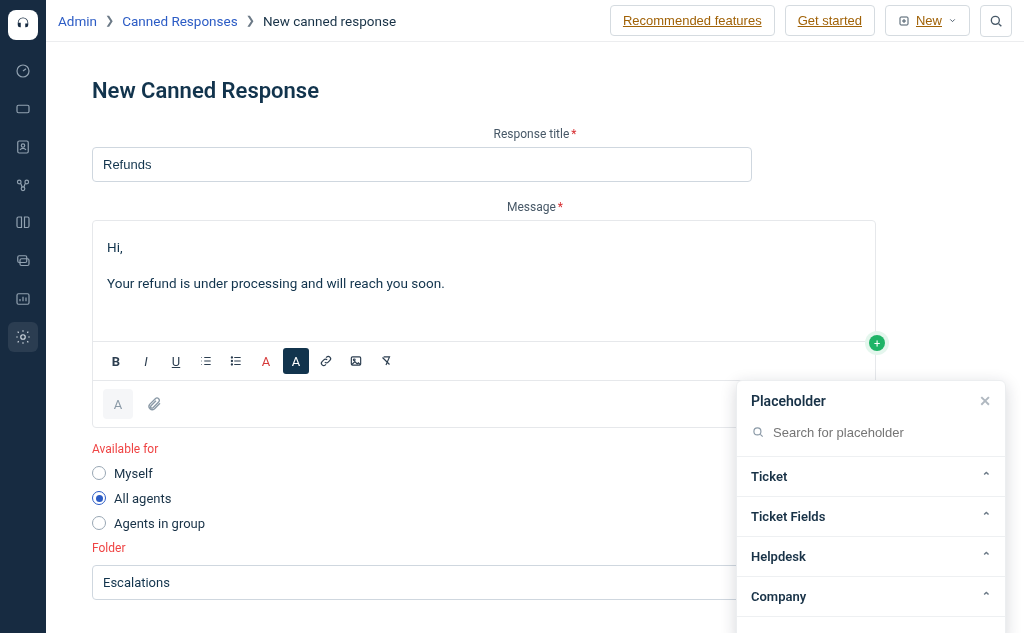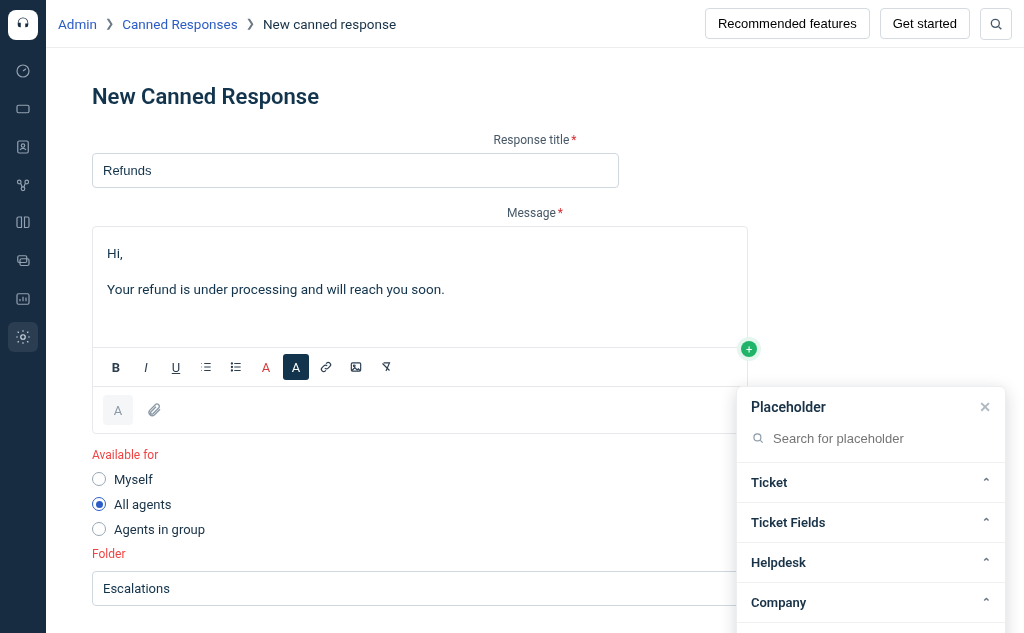--- a/index.html
+++ b/index.html
@@ -32,70 +32,71 @@
     border-radius: 6px;
     display:flex; align-items:center; justify-content:center;
     color: #92a2b1;
     cursor:pointer;
   }
   .side-item.active { background: #2b3d51; color:#cfd7df; }
   .side-item svg { width:18px; height:18px; }
 
   .main { flex:1; display:flex; flex-direction:column; }
   .topbar {
-    height: 48px;
+    height: 42px;
     border-bottom: 1px solid #ecedef;
     display:flex;
     align-items:center;
     padding: 0 12px;
     gap:8px;
   }
   .breadcrumb { display:flex; align-items:center; gap:8px; font-size:13.5px; color:#183247;}
   .breadcrumb a { color:#2c5cc5; text-decoration:none; cursor:pointer; }
   .breadcrumb .chev { color:#6c7a87; font-size:11px; }
   .breadcrumb .current { color:#183247; }
   .top-right { margin-left:auto; display:flex; gap:10px; align-items:center; }
   .btn-light {
     border:1px solid #d5dbe0;
     background:#fff;
     border-radius:4px;
     padding:7px 12px;
     font-size:13px;
-    color:#000000;
+    color:#a16207;
     cursor:pointer;
+    text-decoration:underline;
   }
   .btn-light.withicon { display:flex; align-items:center; gap:6px; }
   .search-circle {
     width:32px; height:32px; border:1px solid #d5dbe0; border-radius:4px;
     display:flex; align-items:center; justify-content:center;
     color:#475867;
   }
 
   .content {
     flex:1;
     padding: 36px 46px 20px 46px;
     overflow:auto;
     position:relative;
   }
   h1 { font-size:22px; font-weight:600; color:#12344d; margin-bottom:24px; }
   .field-label { font-size:12px; color:#475867; margin-bottom:6px; display:flex; gap:2px;justify-content:center;}
   .req { color:#d72d30; }
   .text-input {
-    width:527px;
+    width:660px;
     border:1px solid #cfd7df;
     border-radius:4px;
     padding:9px 10px;
     font-size:13px;
     color:#12344d;
     outline:none;
     margin-bottom:18px;
   }
 
   .editor-wrap {
-    width:656px;
+    width:784px;
     border:1px solid #e6e8eb;
     border-radius:4px;
     margin-bottom:14px;
     position:relative;
   }
   .editor-body {
     min-height:120px;
     padding:16px 14px;
     font-size:13.5px;
     color:#12344d;
@@ -271,20 +272,30 @@
       <div class="breadcrumb">
         <a>Admin</a>
         <span class="chev">❯</span>
         <a>Canned Responses</a>
         <span class="chev">❯</span>
         <span class="current">New canned response</span>
       </div>
       <div class="top-right">
         <button class="btn-light">Recommended features</button>
         <button class="btn-light">Get started</button>
+        <button class="btn-light withicon">
+          <svg width="12" height="12" viewBox="0 0 24 24" fill="none" stroke="#475867" stroke-width="2">
+              <rect x="4" y="4" width="16" height="16" rx="2"></rect>
+              <path d="M12 8v8M8 12h8"></path>
+            </svg>
+          <span>New</span>
+          <svg width="9" height="9" viewBox="0 0 24 24" fill="none" stroke="#475867" stroke-width="2.5">
+              <path d="M6 9l6 6 6-6"></path>
+            </svg>
+        </button>
         <div class="search-circle">
           <svg width="16" height="16" viewBox="0 0 24 24" fill="none" stroke="currentColor" stroke-width="2">
               <circle cx="11" cy="11" r="6"></circle>
               <path d="M20 20l-4-4"></path>
             </svg>
         </div>
       </div>
     </div>
 
     <div class="content">

